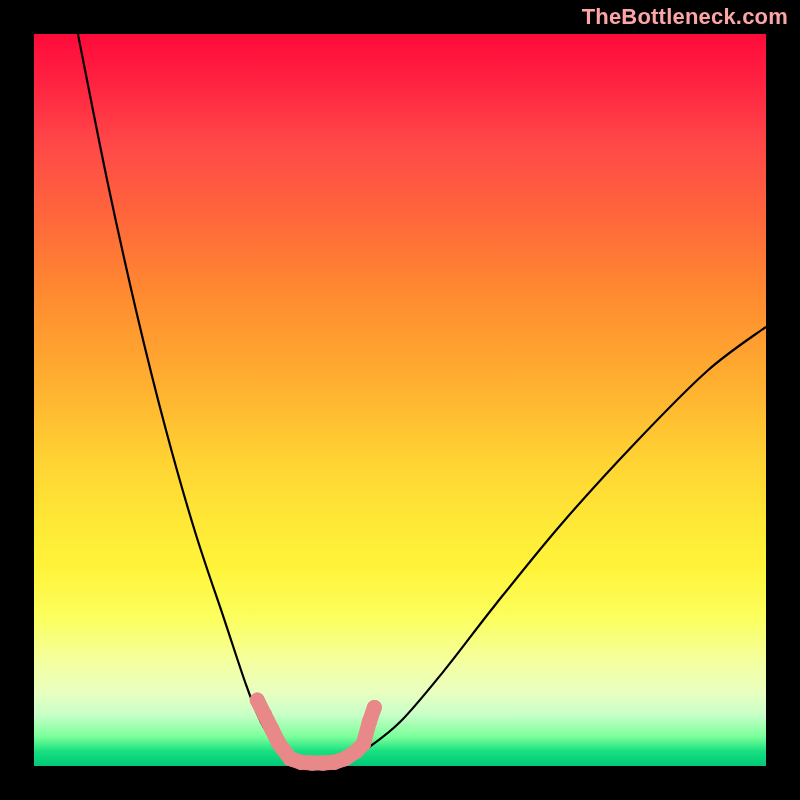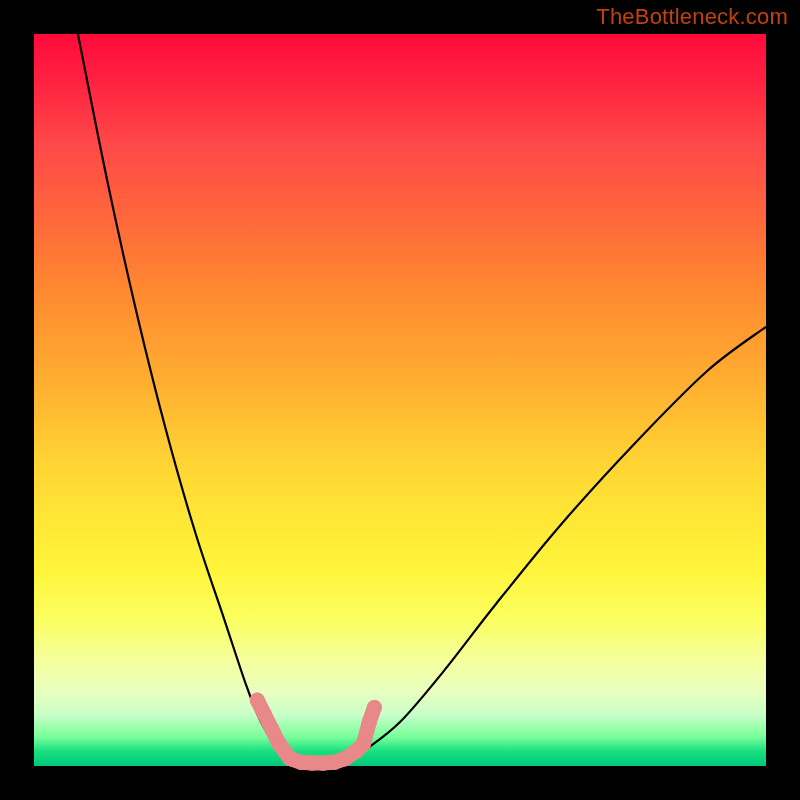--- a/index.html
+++ b/index.html
@@ -40,24 +40,24 @@
       #e8ffc0 90%,
       #c8ffc8 93%,
       #7aff9a 96%,
       #18e080 98%,
       #00c878 100%);
   }
   .watermark {
     position: absolute;
     top: 4px;
     right: 12px;
-    color: #c2410c;
+    color: #fca5a5;
     font-size: 22px;
     letter-spacing: 0.2px;
-    font-weight: 400;
+    font-weight: 700;
   }
   svg.curves {
     position: absolute;
     left: 0;
     top: 0;
     width: 732px;
     height: 732px;
     overflow: visible;
   }
 </style>

